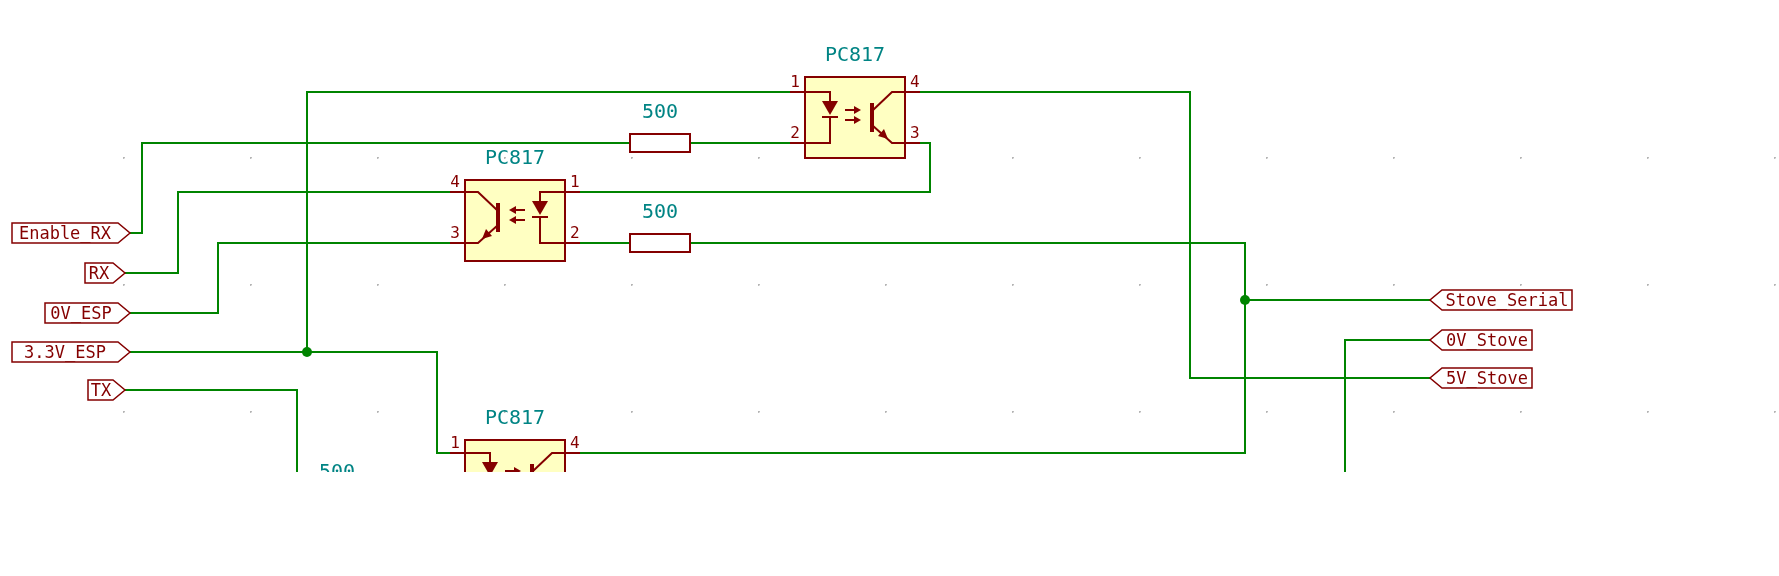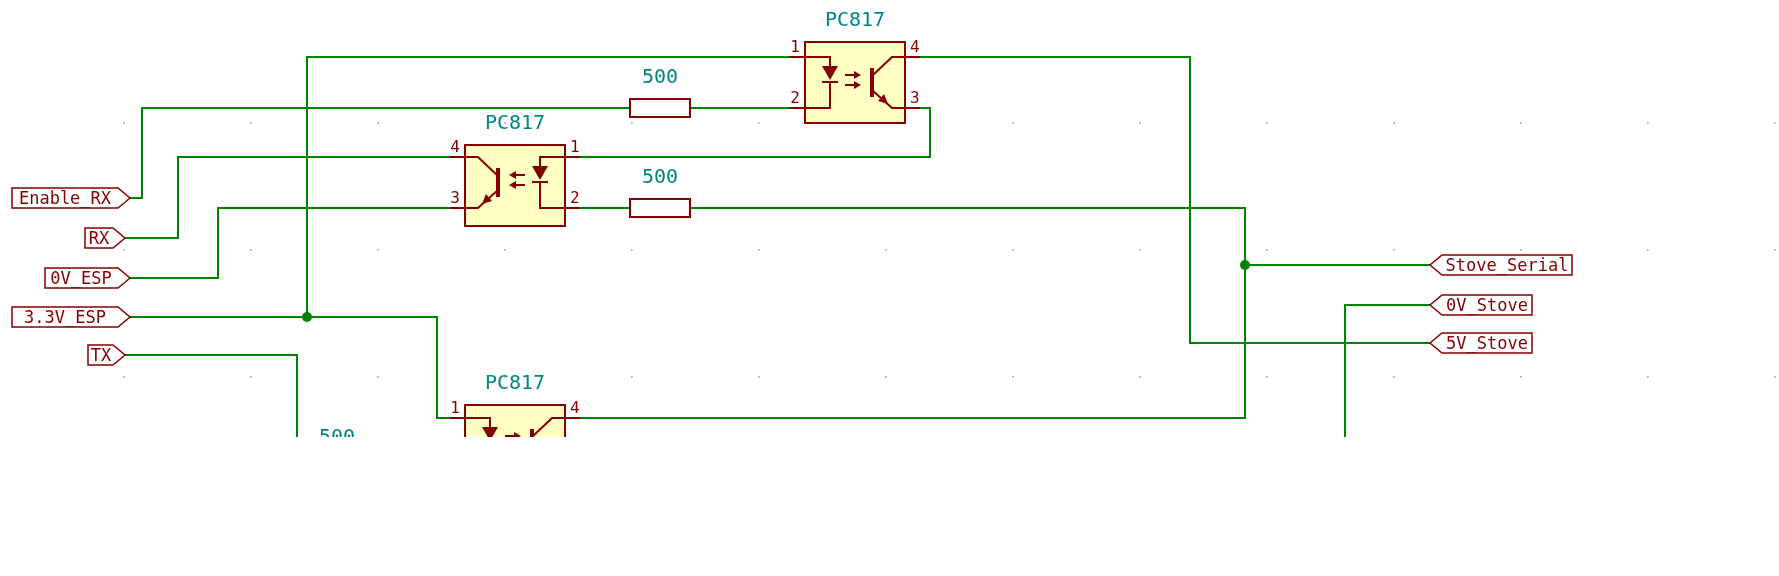--- a/index.html
+++ b/index.html
@@ -10,20 +10,21 @@
     --label-text: #840000;
     --pin-number: #840000;
     --background: #ffffff;
     --grid-dot: #b3b3b3;
   }
   html, body { margin: 0; padding: 0; background: var(--background); }
   .canvas {
     width: 1779px; height: 437px; position: relative; overflow: hidden;
     background: var(--background);
     font-family: "DejaVu Sans Mono", monospace;
+    margin-top: 35px;
   }
   .grid-dot { fill: var(--grid-dot); }
   .wire { stroke: var(--wire); stroke-width: 2; fill: none; }
   .junction { fill: var(--wire); stroke: none; }
   .sym { stroke: var(--symbol-outline); stroke-width: 2; fill: none; }
   .sym-thick { stroke: var(--symbol-outline); stroke-width: 4; fill: none; }
   .sym-solid { fill: var(--symbol-outline); stroke: none; }
   .sym-body { fill: var(--symbol-fill); stroke: var(--symbol-outline); stroke-width: 2; }
   .resistor-body { fill: #ffffff; stroke: var(--symbol-outline); stroke-width: 2; }
   .value-text {

